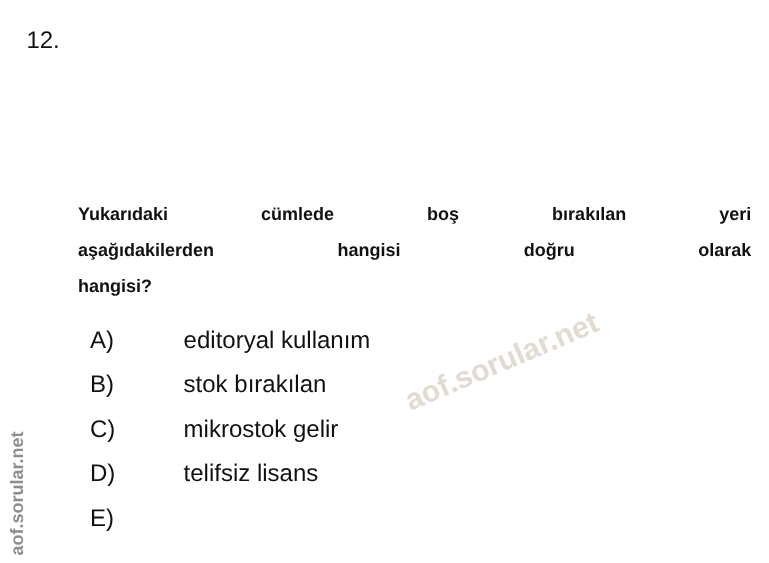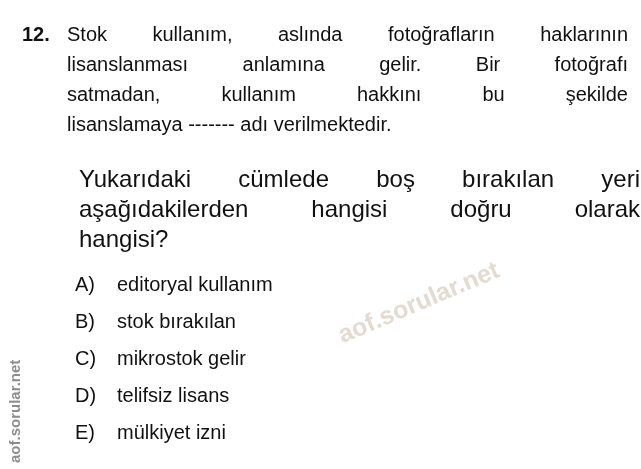--- a/index.html
+++ b/index.html
@@ -17,67 +17,68 @@
     color: #111111;
   }
 
   
   .qnum {
     position: absolute;
     left: 22px;
     top: 19px;
     font-size: 20px;
     line-height: 30px;
-    font-weight: 700;
+    font-weight: 400;
   }
 
   
   .qbody {
     position: absolute;
     left: 67px;
     top: 19px;
     width: 561px;
     font-size: 20px;
     line-height: 30px;
   }
   .line.just {
     text-align: justify;
     text-align-last: justify;
     text-justify: inter-word;
   }
 
   
   .prompt {
     position: absolute;
-    left: 79px;
+    left: 65px;
     top: 164px;
     width: 561px;
-    font-size: 24px;
+    font-size: 15px;
     line-height: 30px;
-    font-weight: 400;
+    font-weight: 700;
   }
 
   
   .options {
     position: absolute;
     left: 75px;
     top: 266px;
     width: 480px;
   }
   .option-row {
     display: flex;
     align-items: center;
     height: 37px;
     font-size: 20px;
   }
   .option-letter {
     flex: 0 0 42px;
   }
   .option-text {
     flex: 1;
+    margin-left: 36px;
   }
 
   
   .wm-diag {
     position: absolute;
     left: 344px;
     top: 322px;
     font-size: 25px;
     line-height: 25px;
     font-weight: 700;
@@ -105,26 +106,20 @@
     pointer-events: none;
   }
 </style>
 </head>
 <body>
 
 <div class="page">
 
   <div class="qnum">12.</div>
 
-  <div class="qbody">
-    <div class="line just">Stok kullanım, aslında fotoğrafların haklarının</div>
-    <div class="line just">lisanslanması anlamına gelir. Bir fotoğrafı</div>
-    <div class="line just">satmadan, kullanım hakkını bu şekilde</div>
-    <div class="line">lisanslamaya ------- adı verilmektedir.</div>
-  </div>
 
   <div class="prompt">
     <div class="line just">Yukarıdaki cümlede boş bırakılan yeri</div>
     <div class="line just">aşağıdakilerden hangisi doğru olarak</div>
     <div class="line">hangisi?</div>
   </div>
 
   <div class="options">
     <div class="option-row">
       <span class="option-letter">A)</span>
@@ -137,21 +132,20 @@
     <div class="option-row">
       <span class="option-letter">C)</span>
       <span class="option-text">mikrostok gelir</span>
     </div>
     <div class="option-row">
       <span class="option-letter">D)</span>
       <span class="option-text">telifsiz lisans</span>
     </div>
     <div class="option-row">
       <span class="option-letter">E)</span>
-      <span class="option-text">mülkiyet izni</span>
     </div>
   </div>
 
   <div class="wm-diag">aof.sorular.net</div>
 
   <div class="wm-vert">aof.sorular.net</div>
 
 </div>
 
 </body></html>

